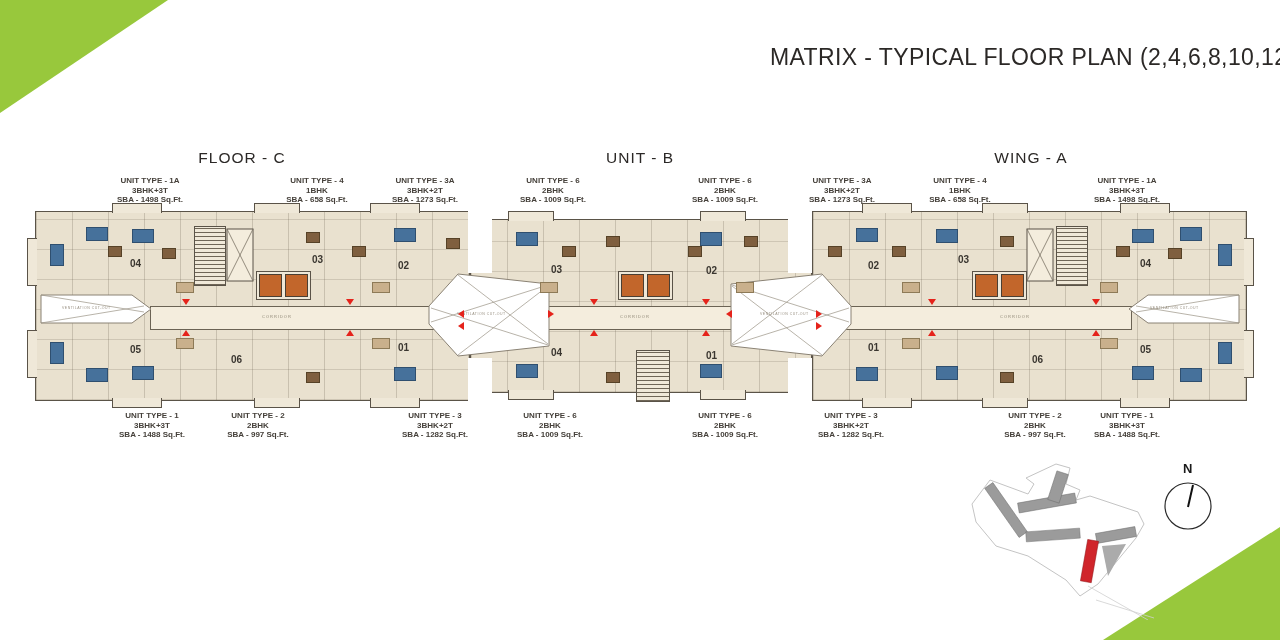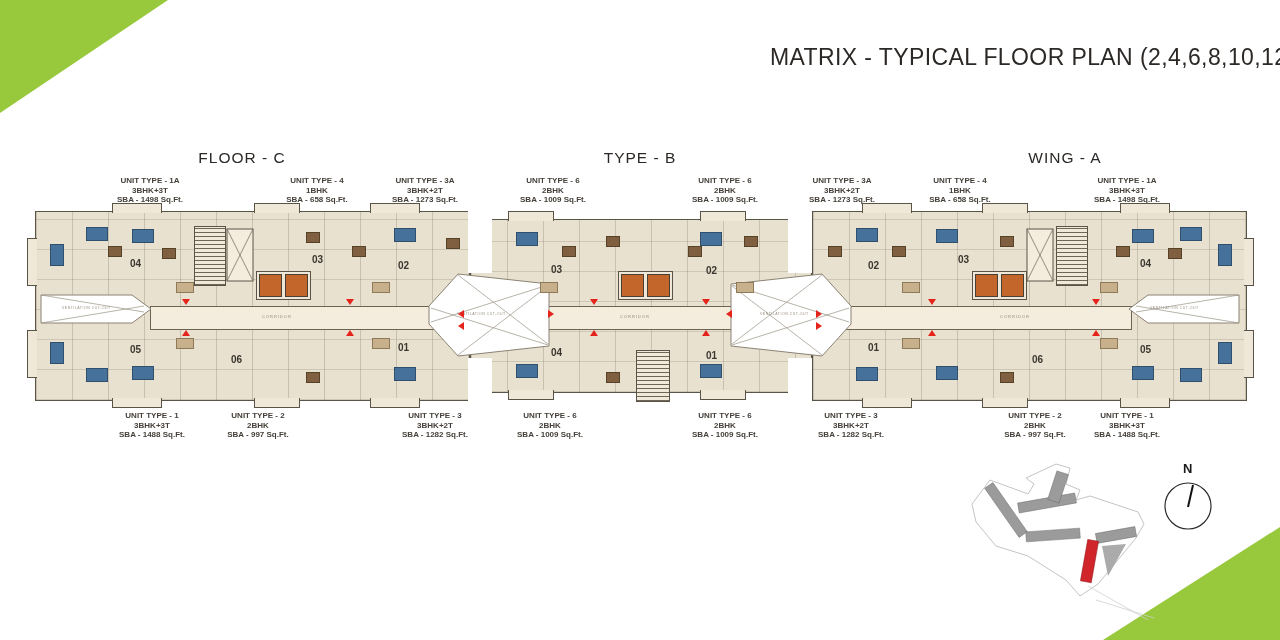--- a/index.html
+++ b/index.html
@@ -49,22 +49,22 @@
 <body>
 
 <div class="canvas">
 
   <div class="green tl"></div>
   <div class="green br"></div>
 
   <div class="title">MATRIX - TYPICAL FLOOR PLAN (2,4,6,8,10,12,14)</div>
 
   <div class="wing-label" style="left:162px;">FLOOR - C</div>
-  <div class="wing-label" style="left:560px;">TYPE - B</div>
-  <div class="wing-label" style="left:985px;">WING - A</div>
+  <div class="wing-label" style="left:560px;">UNIT - B</div>
+  <div class="wing-label" style="left:951px;">WING - A</div>
 
   <div class="ulabel" style="left:150px;top:176px;">
     <div>UNIT TYPE - 1A</div>
     <div>3BHK+3T</div>
     <div>SBA - 1498 Sq.Ft.</div>
   </div>
   <div class="ulabel" style="left:317px;top:176px;">
     <div>UNIT TYPE - 4</div>
     <div>1BHK</div>
     <div>SBA - 658 Sq.Ft.</div>

